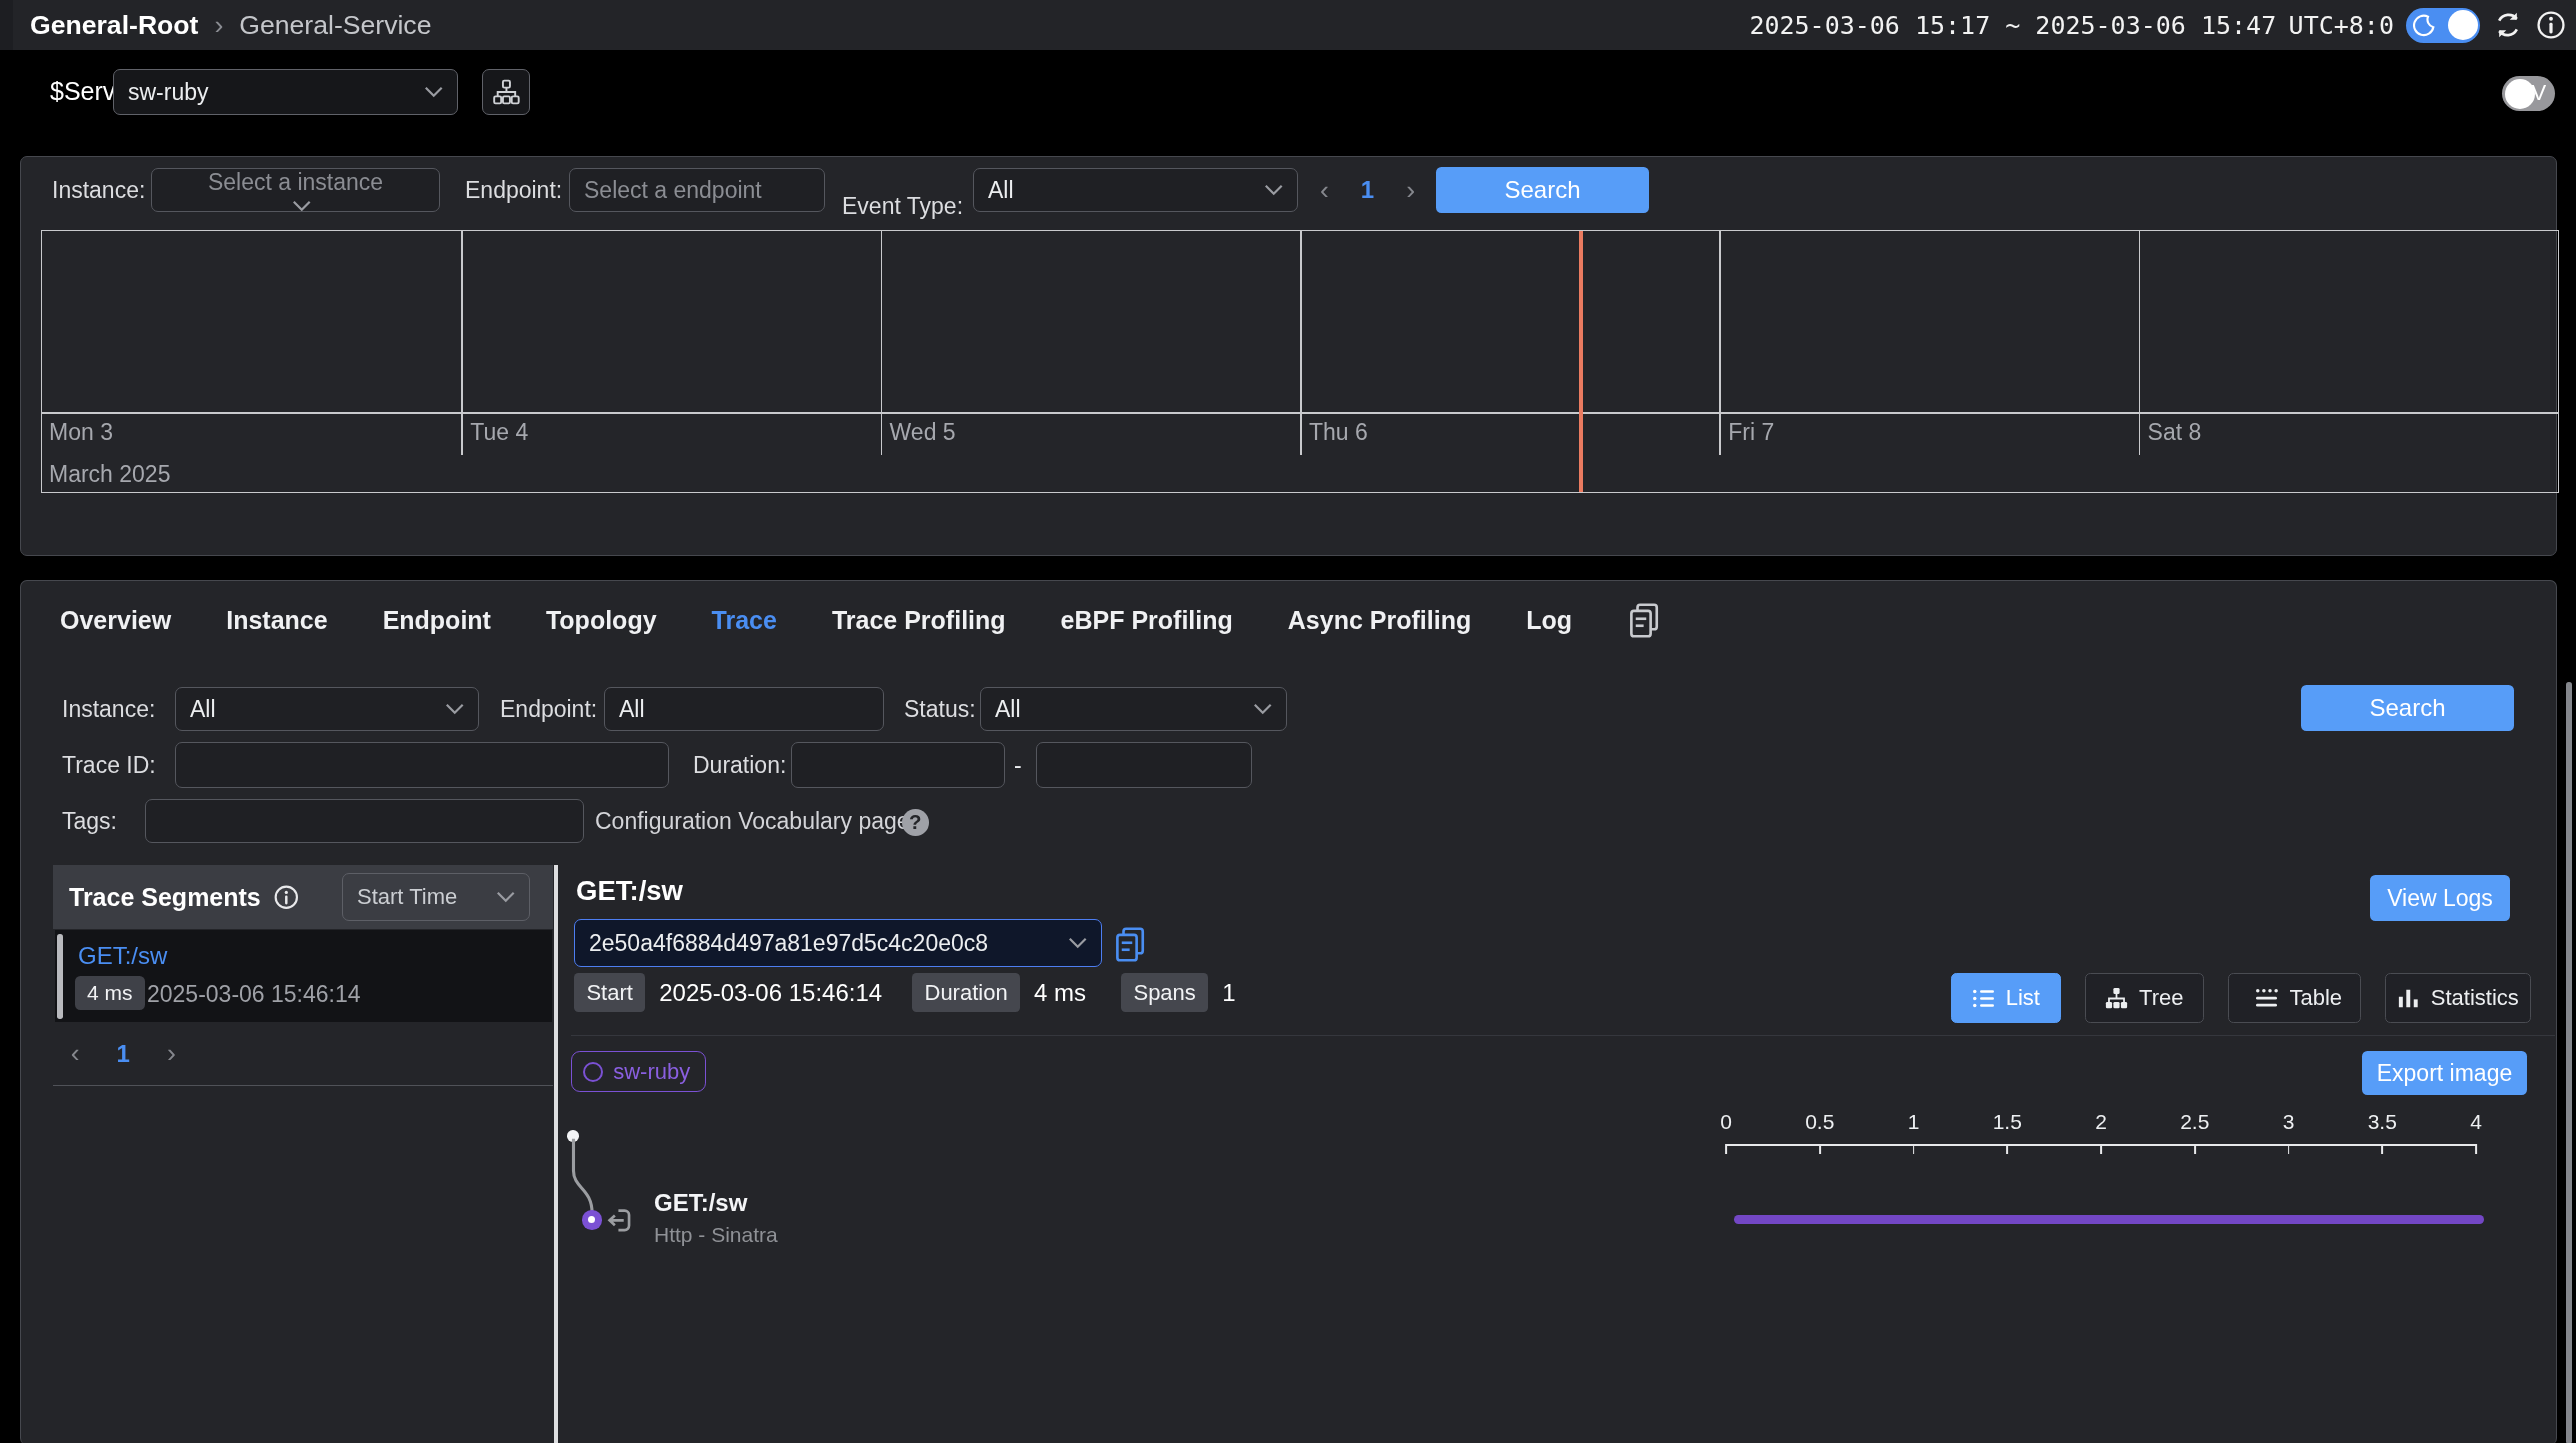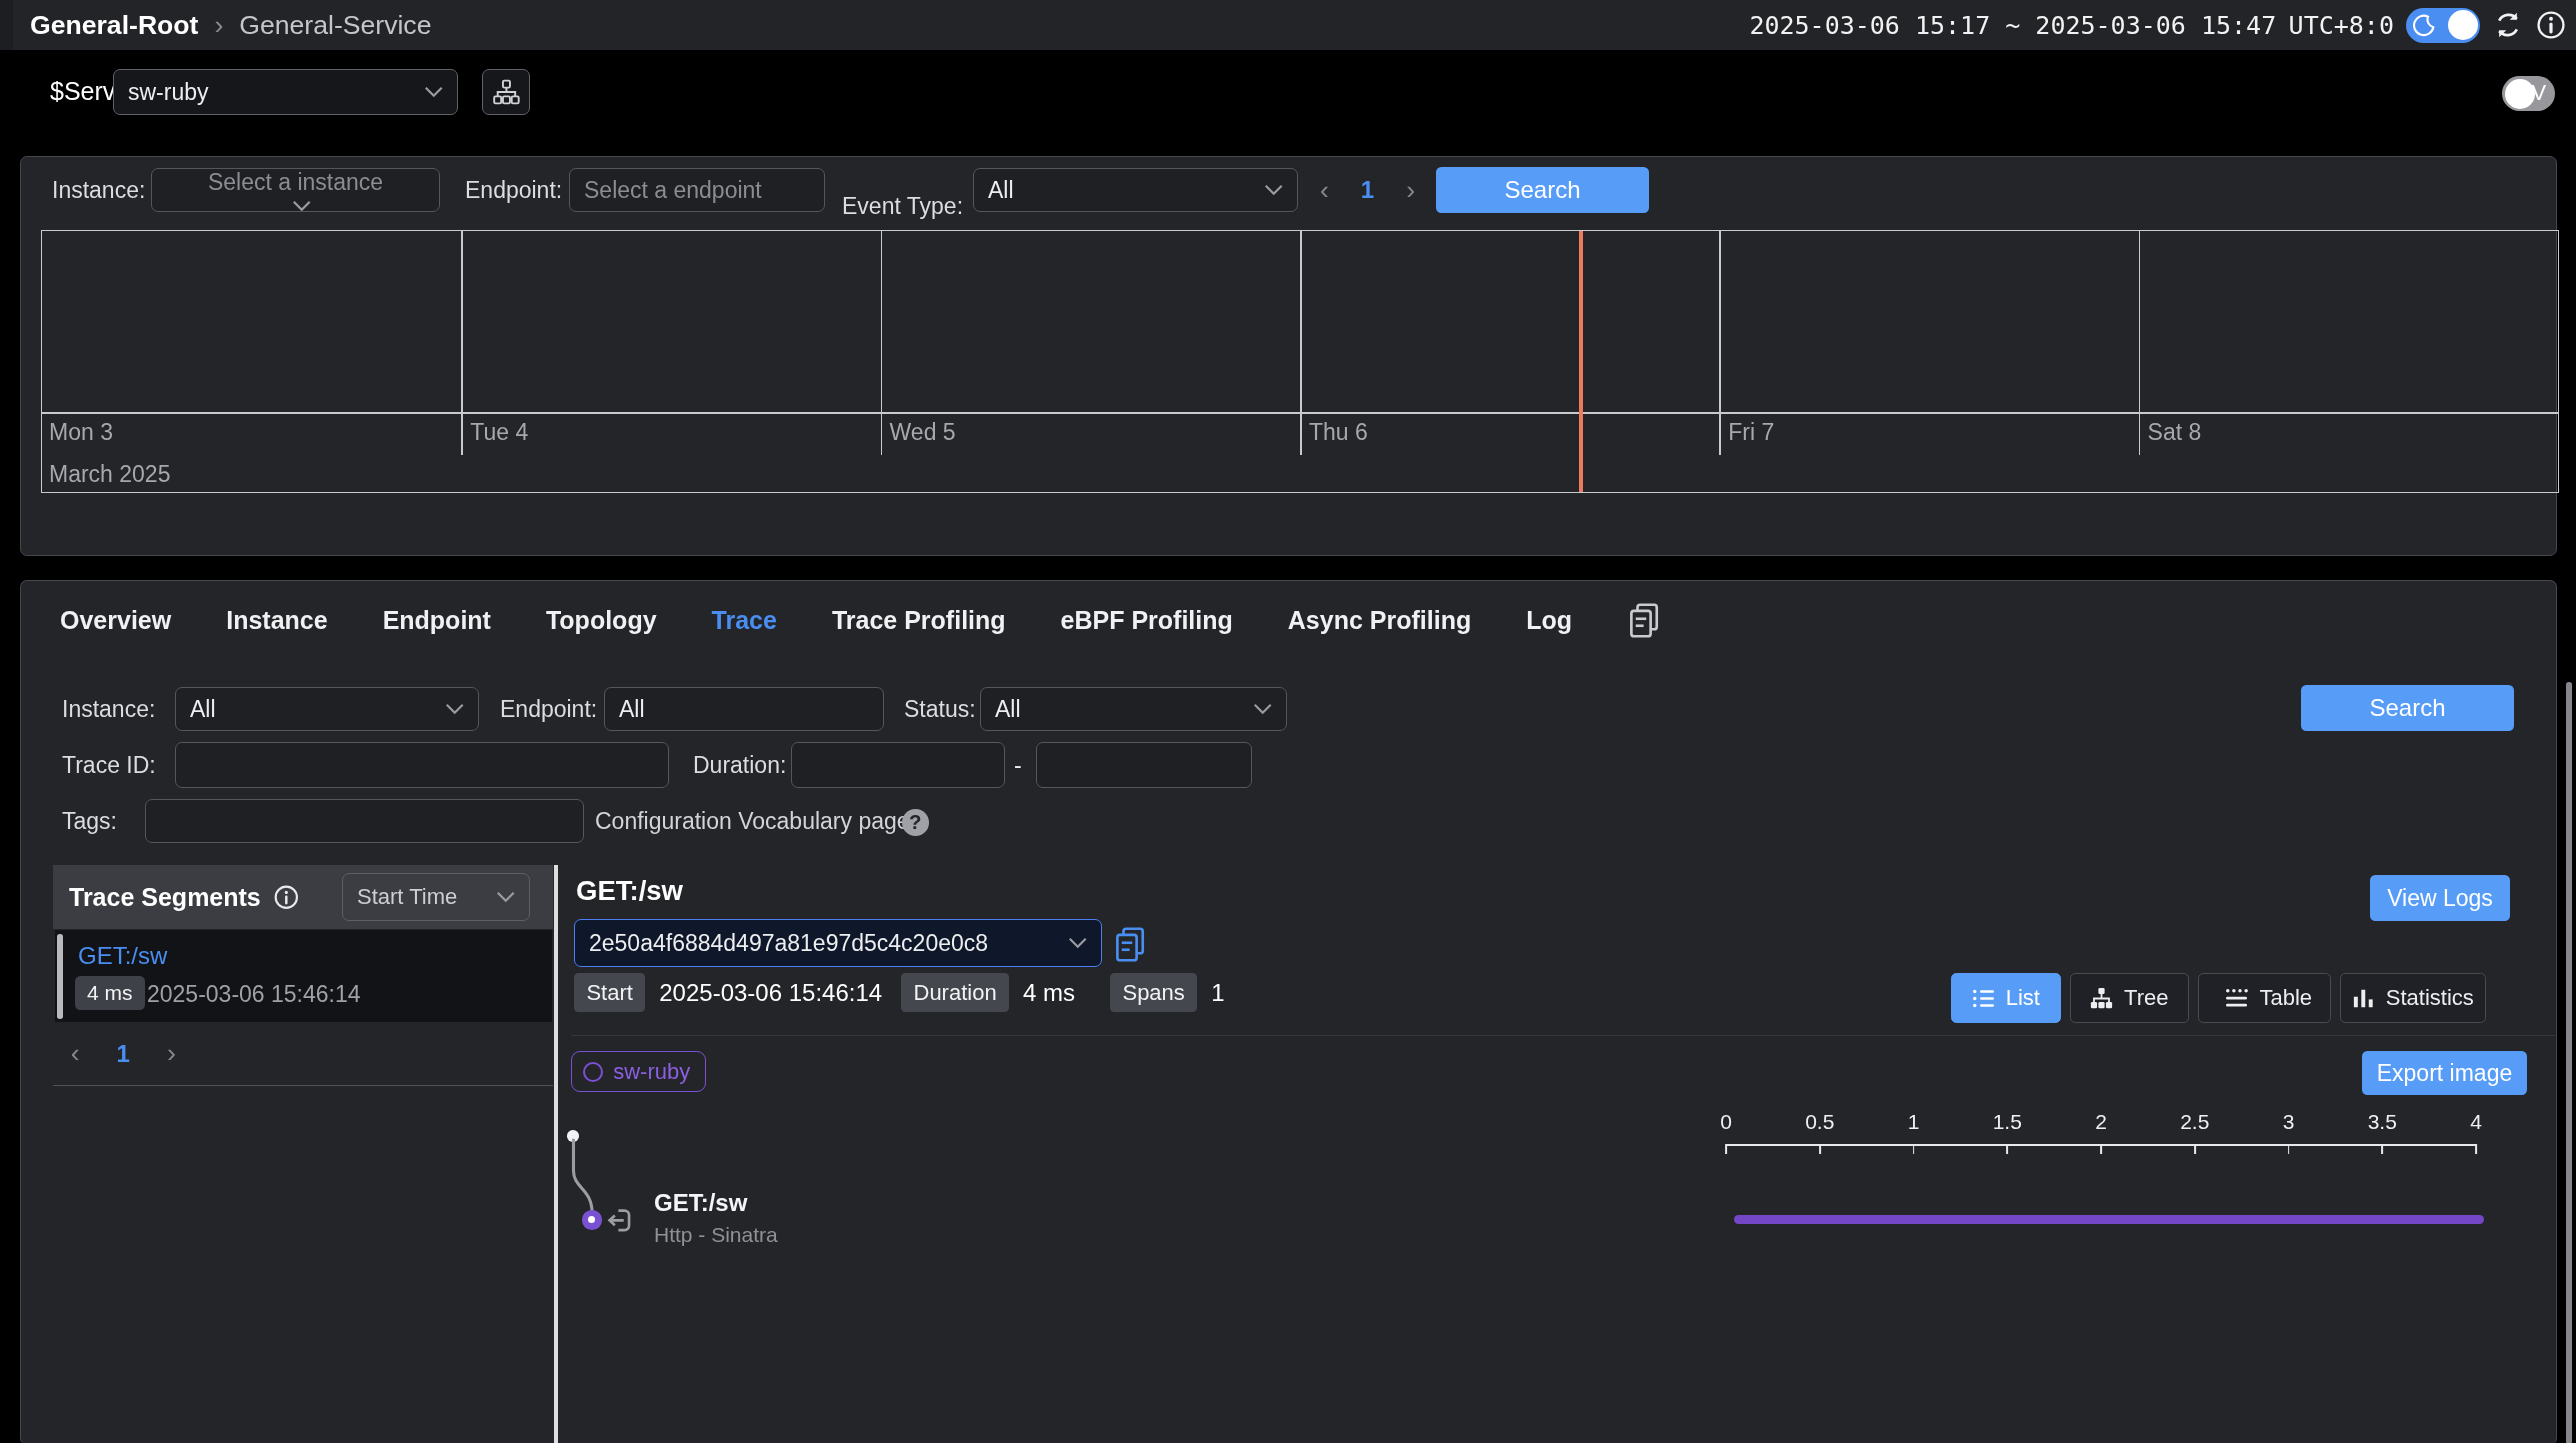--- a/index.html
+++ b/index.html
@@ -217,27 +217,27 @@
   <svg class="abs" style="left:1113px;top:925px;cursor:pointer;" width="35" height="39" viewBox="0 0 40 44">
     <rect x="12" y="4" width="22" height="28" rx="3" fill="none" stroke="#4a8ef2" stroke-width="3"></rect>
     <rect x="5" y="11" width="22" height="29" rx="3" fill="#242529" stroke="#4a8ef2" stroke-width="3"></rect>
     <line x1="10" y1="20" x2="22" y2="20" stroke="#4a8ef2" stroke-width="3"></line>
     <line x1="10" y1="28" x2="19" y2="28" stroke="#4a8ef2" stroke-width="3"></line>
   </svg>
 
   <div class="abs row" style="left:574px;top:973px;height:39px;">
     <span class="pill">Start</span>
     <span style="margin-left:14px;font-size:24px;color:#fff;">2025-03-06 15:46:14</span>
-    <span class="pill" style="margin-left:19px;">Duration</span>
+    <span class="pill" style="margin-left:30px;">Duration</span>
     <span style="margin-left:14px;font-size:24px;color:#fff;">4 ms</span>
     <span class="pill" style="margin-left:35px;">Spans</span>
     <span style="margin-left:14px;font-size:24px;color:#fff;">1</span>
   </div>
 
-  <div class="abs row" style="left:1951px;top:973px;gap:9px;">
+  <div class="abs row" style="left:1951px;top:973px;gap:24px;">
     <div class="viewbtn active" style="width:108px;">
       <svg width="23" height="21" viewBox="0 0 26 24">
         <circle cx="3" cy="4" r="2" fill="#fff"></circle>
           <rect x="9" y="2.5" width="16" height="3" rx="1.5" fill="#fff"></rect>
         <circle cx="3" cy="12" r="2" fill="#fff"></circle>
           <rect x="9" y="10.5" width="16" height="3" rx="1.5" fill="#fff"></rect>
         <circle cx="3" cy="20" r="2" fill="#fff"></circle>
           <rect x="9" y="18.5" width="16" height="3" rx="1.5" fill="#fff"></rect>
       </svg>
       <span>List</span>

